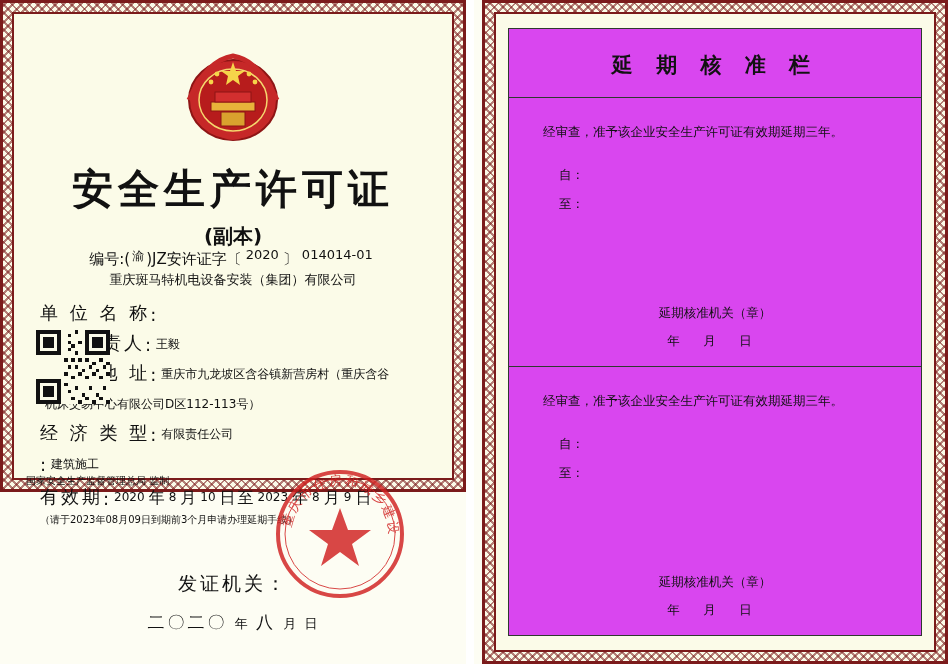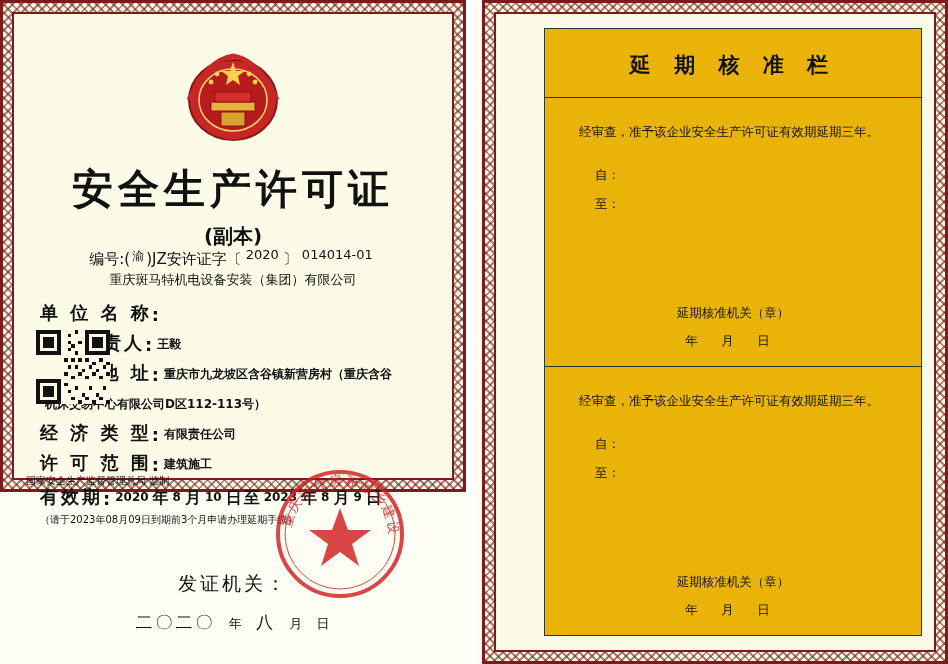--- a/index.html
+++ b/index.html
@@ -101,21 +101,20 @@
     font-size: 13px;
     position: relative;
     top: -5px;
     padding: 0 4px;
   }
 
   .fields {
     margin: 6px 22px 0 26px;
     font-family: "DejaVu Sans", sans-serif;
     color: #111;
-    font-weight: bold;
   }
   .frow {
     display: flex;
     align-items: flex-end;
     height: 30px;
   }
   .flabel {
     font-size: 18px;
     letter-spacing: 3px;
     white-space: nowrap;
@@ -171,21 +170,21 @@
     margin-top: 44px;
     text-align: center;
     font-family: "DejaVu Sans", sans-serif;
     font-size: 19px;
     letter-spacing: 3px;
     color: #111;
   }
   .issue-date {
     margin-top: 14px;
     text-align: center;
-    font-family: Liberation Mono, monospace;
+    font-family: Liberation Serif, serif;
     font-size: 17px;
     letter-spacing: 3px;
     color: #111;
   }
   .issue-date .sm { font-size: 13px; letter-spacing: 1px; }
 
   .seal {
     position: absolute;
     left: 272px;
     top: 466px;
@@ -207,24 +206,23 @@
   .right {
     width: 470px;
     height: 664px;
     position: relative;
     margin-left: 8px;
   }
   .right-inner {
     position: absolute;
     inset: 28px 26px 28px 26px;
     border: 1px solid #2f3a2f;
-    background: #eab308;
+    background: #d946ef;
     display: flex;
     flex-direction: column;
-    margin-left: 36px;
   }
   .ext-title {
     text-align: center;
     font-family: "DejaVu Sans", sans-serif;
     font-size: 21px;
     font-weight: bold;
     letter-spacing: 8px;
     color: #111;
     padding: 22px 0 18px 0;
     border-bottom: 1px solid #2f3a2f;
@@ -330,21 +328,20 @@
           <span class="flabel"></span>
           <span class="fcolon"></span>
           <span class="fvalue">机床交易中心有限公司D区112-113号）</span>
         </div>
         <div class="frow">
           <span class="flabel">经 济 类 型</span>
           <span class="fcolon">:</span>
           <span class="fvalue">有限责任公司</span>
         </div>
         <div class="frow">
-          <span class="flabel">许 可 范 围</span>
           <span class="fcolon">:</span>
           <span class="fvalue">建筑施工</span>
         </div>
 
         <div class="valid-row">
           <span class="flabel">有效期</span>
           <span class="fcolon">:</span>
           <span class="vnum">2020</span>
           <span class="vchar">年</span>
           <span class="vnum">8</span>

